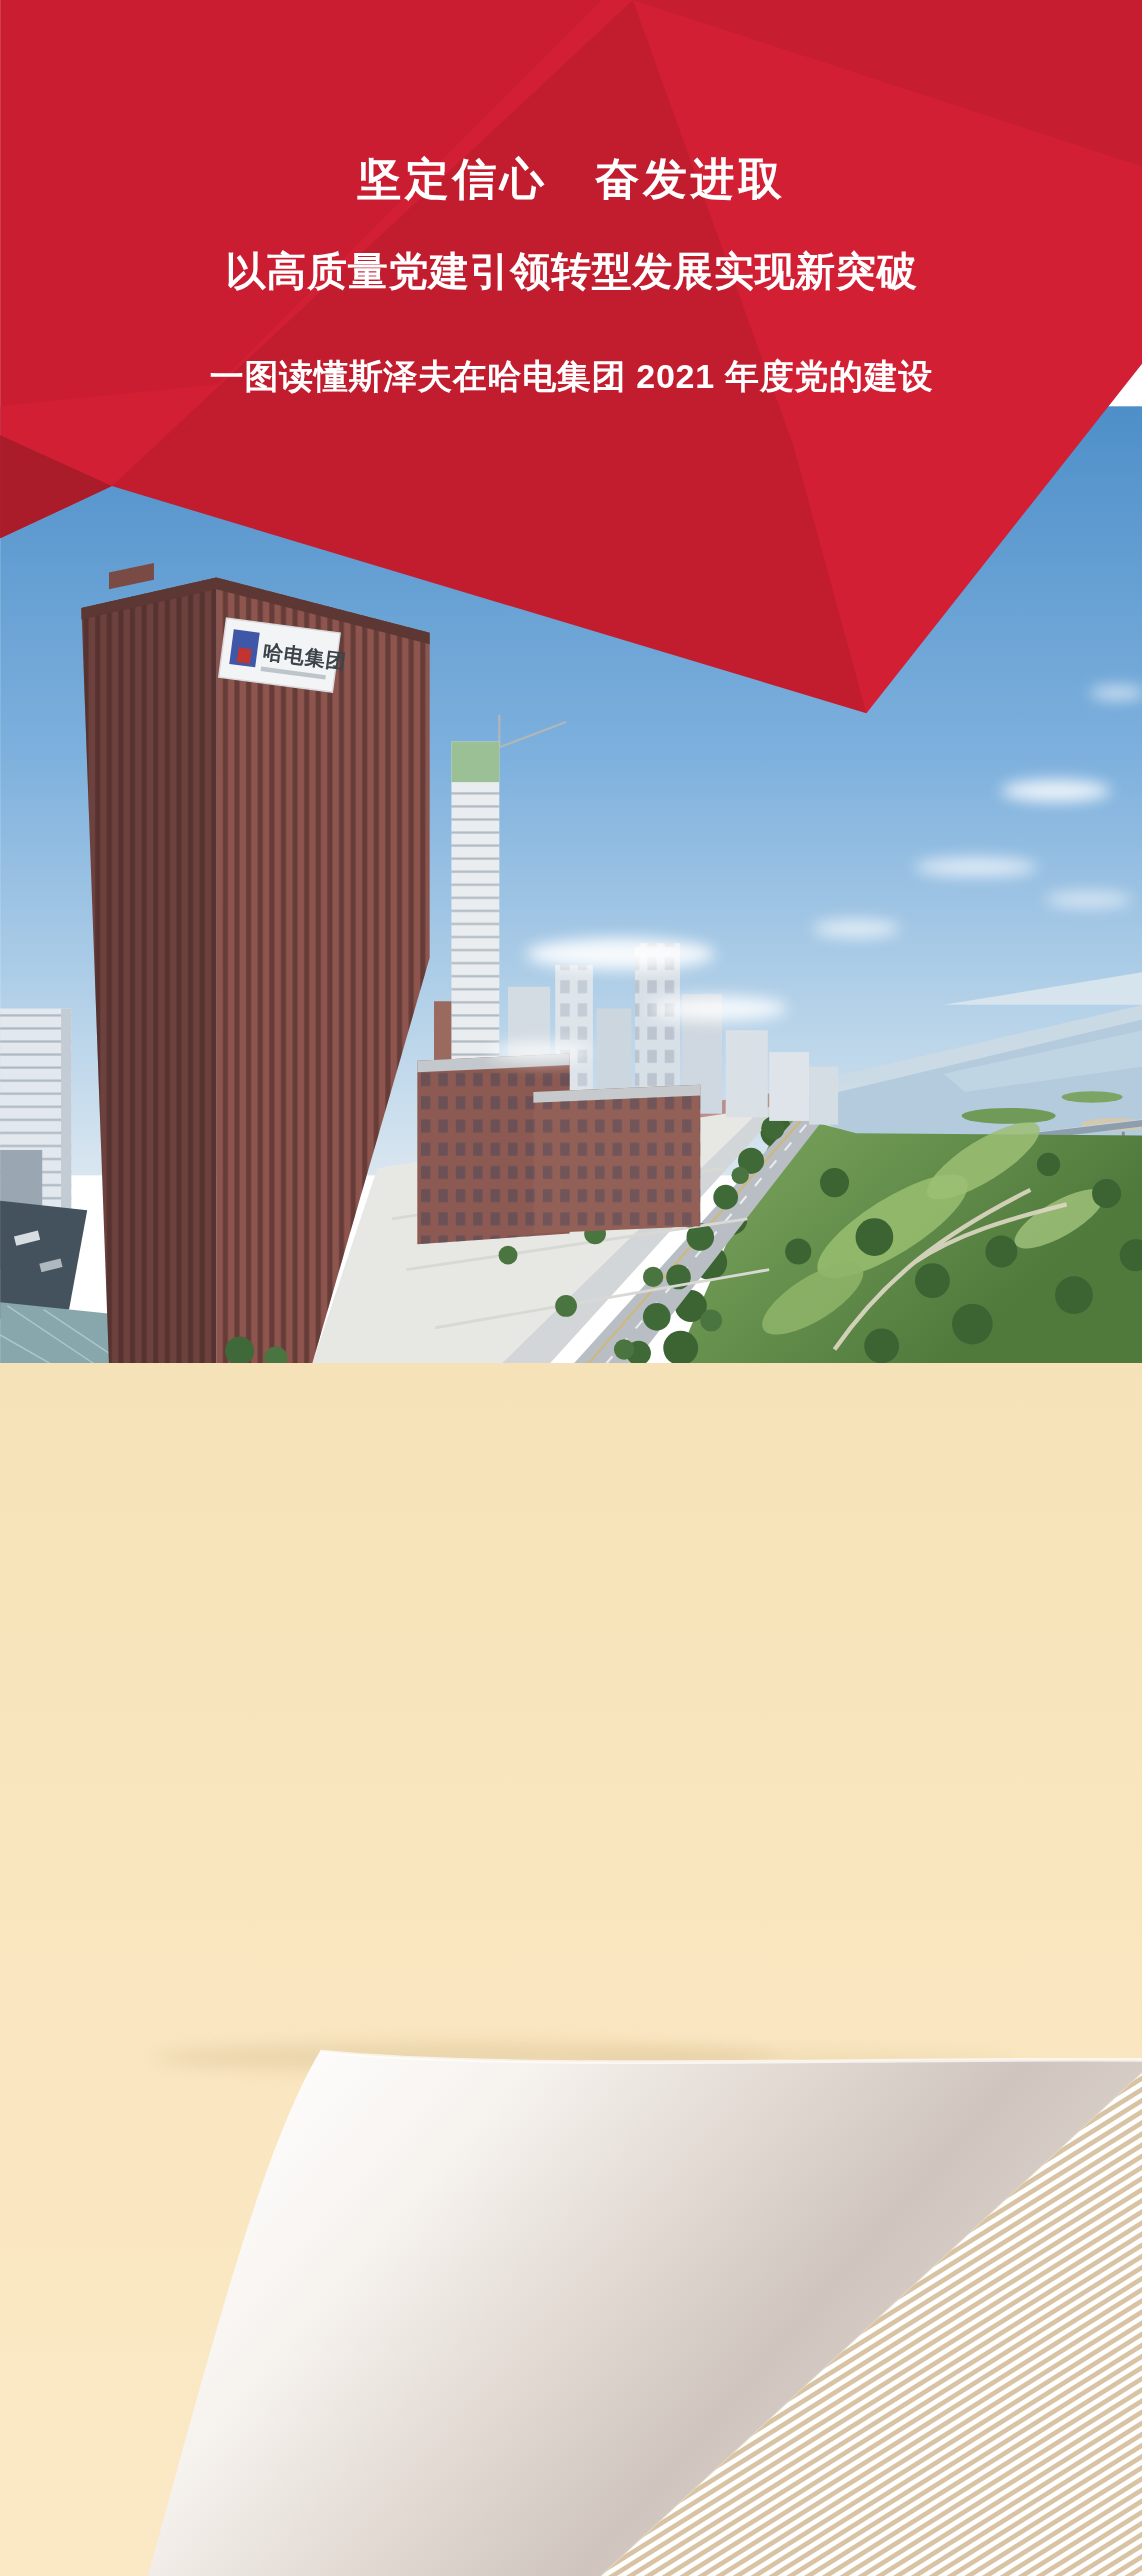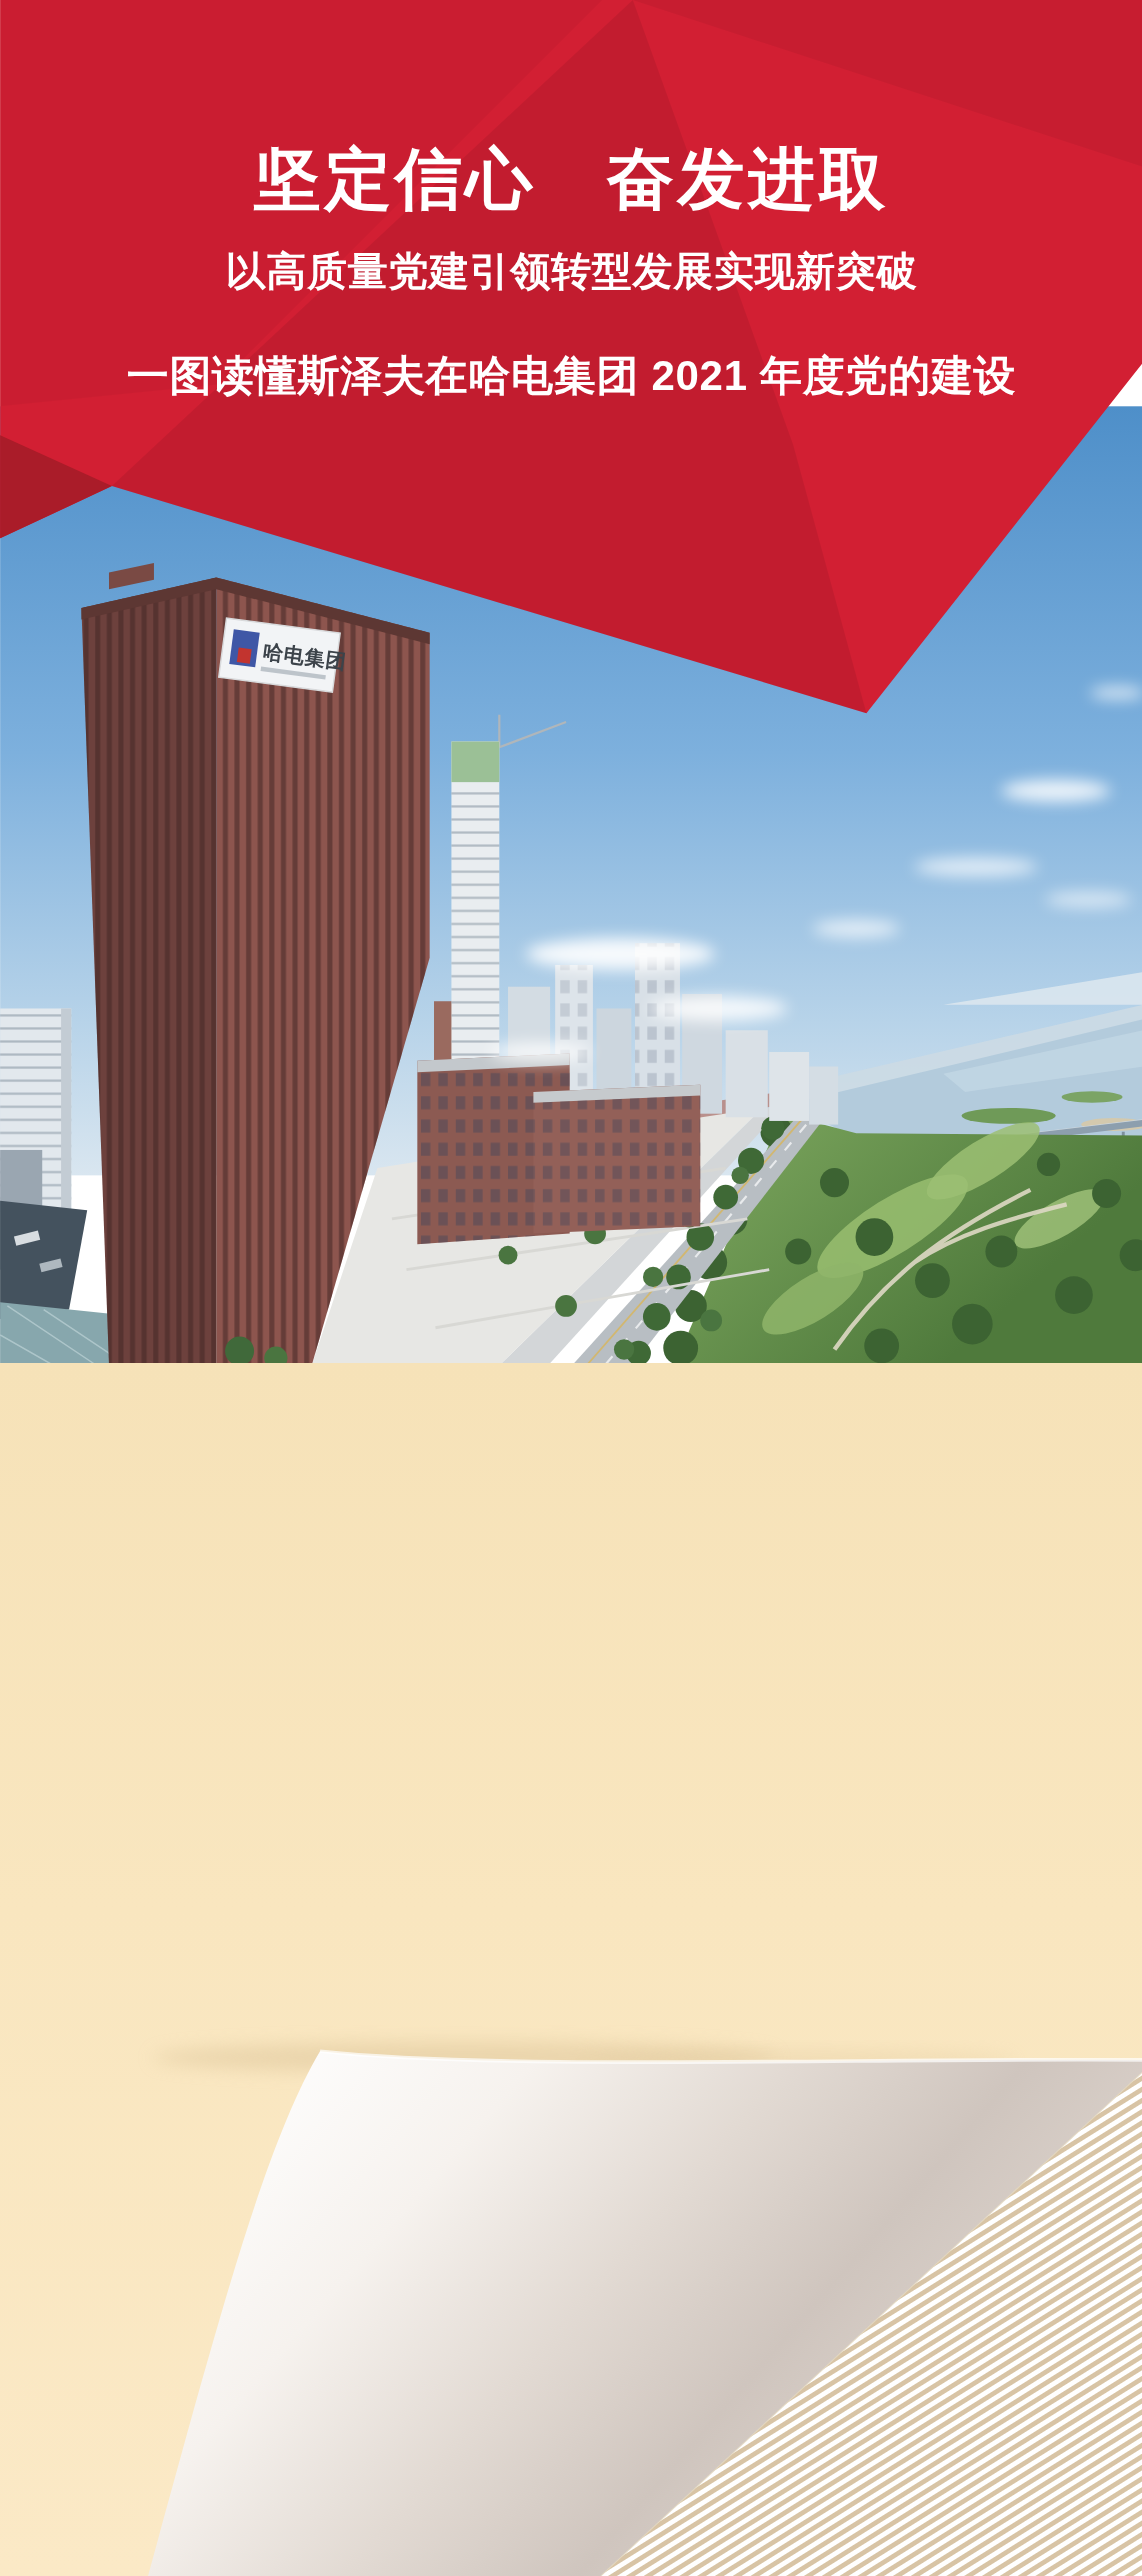--- a/index.html
+++ b/index.html
@@ -25,29 +25,29 @@
   }
   .hero-title{
     position:absolute;
     left:0;width:1143px;
     text-align:center;
     color:#ffffff;
     font-family:"Liberation Serif","DejaVu Serif",serif;
     font-weight:800;
     white-space:nowrap;
   }
-  .hero-title-1{ top:139px; font-size:67px; line-height:81px; letter-spacing:3.6px; }
+  .hero-title-1{ top:139px; font-size:44px; line-height:81px; letter-spacing:3.6px; }
   .hero-title-2{ top:231px; font-size:40px; line-height:81px; letter-spacing:0.7px; }
   .hero-subtitle{
     position:absolute;
     left:0;width:1143px;
     text-align:center;
     color:#ffffff;
     font-weight:700;
-    font-size:42px;
+    font-size:34px;
     line-height:46px;
     letter-spacing:0.7px;
     white-space:nowrap;
   }
   .hero-sub-1{ top:353px; }
   .hero-sub-2{ top:402px; }
 
   
   .cream-section{
     position:absolute;

